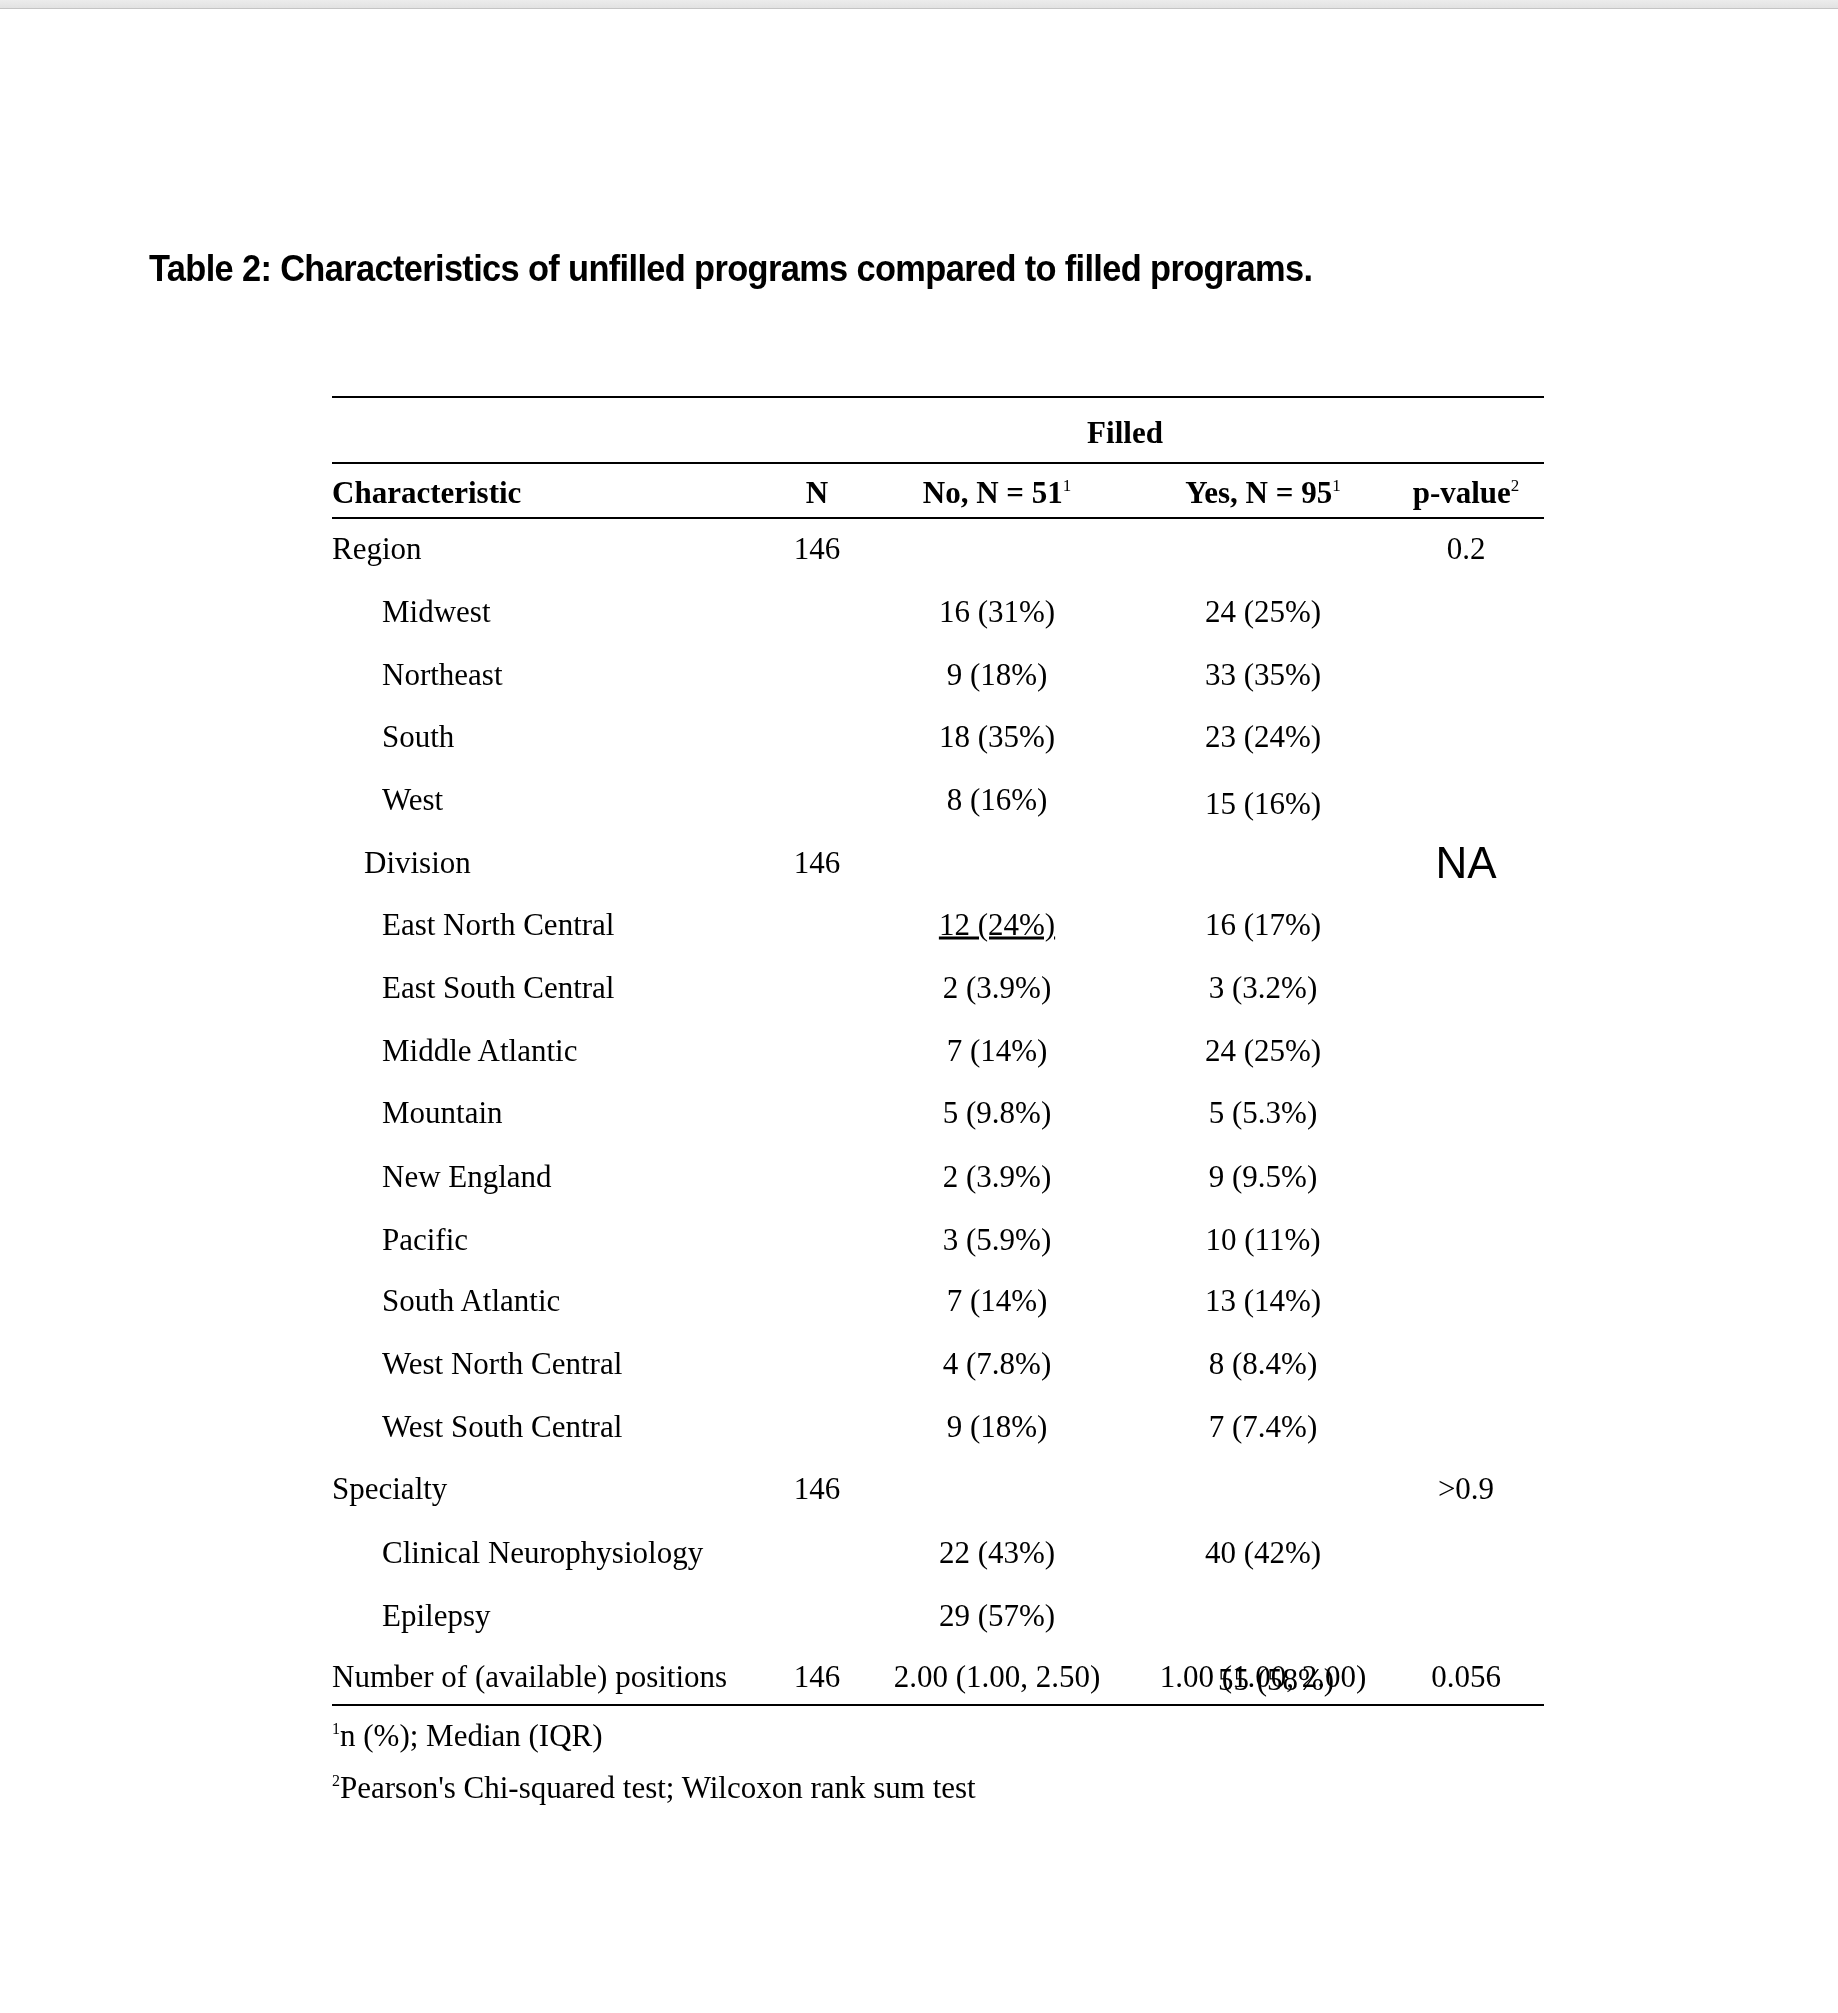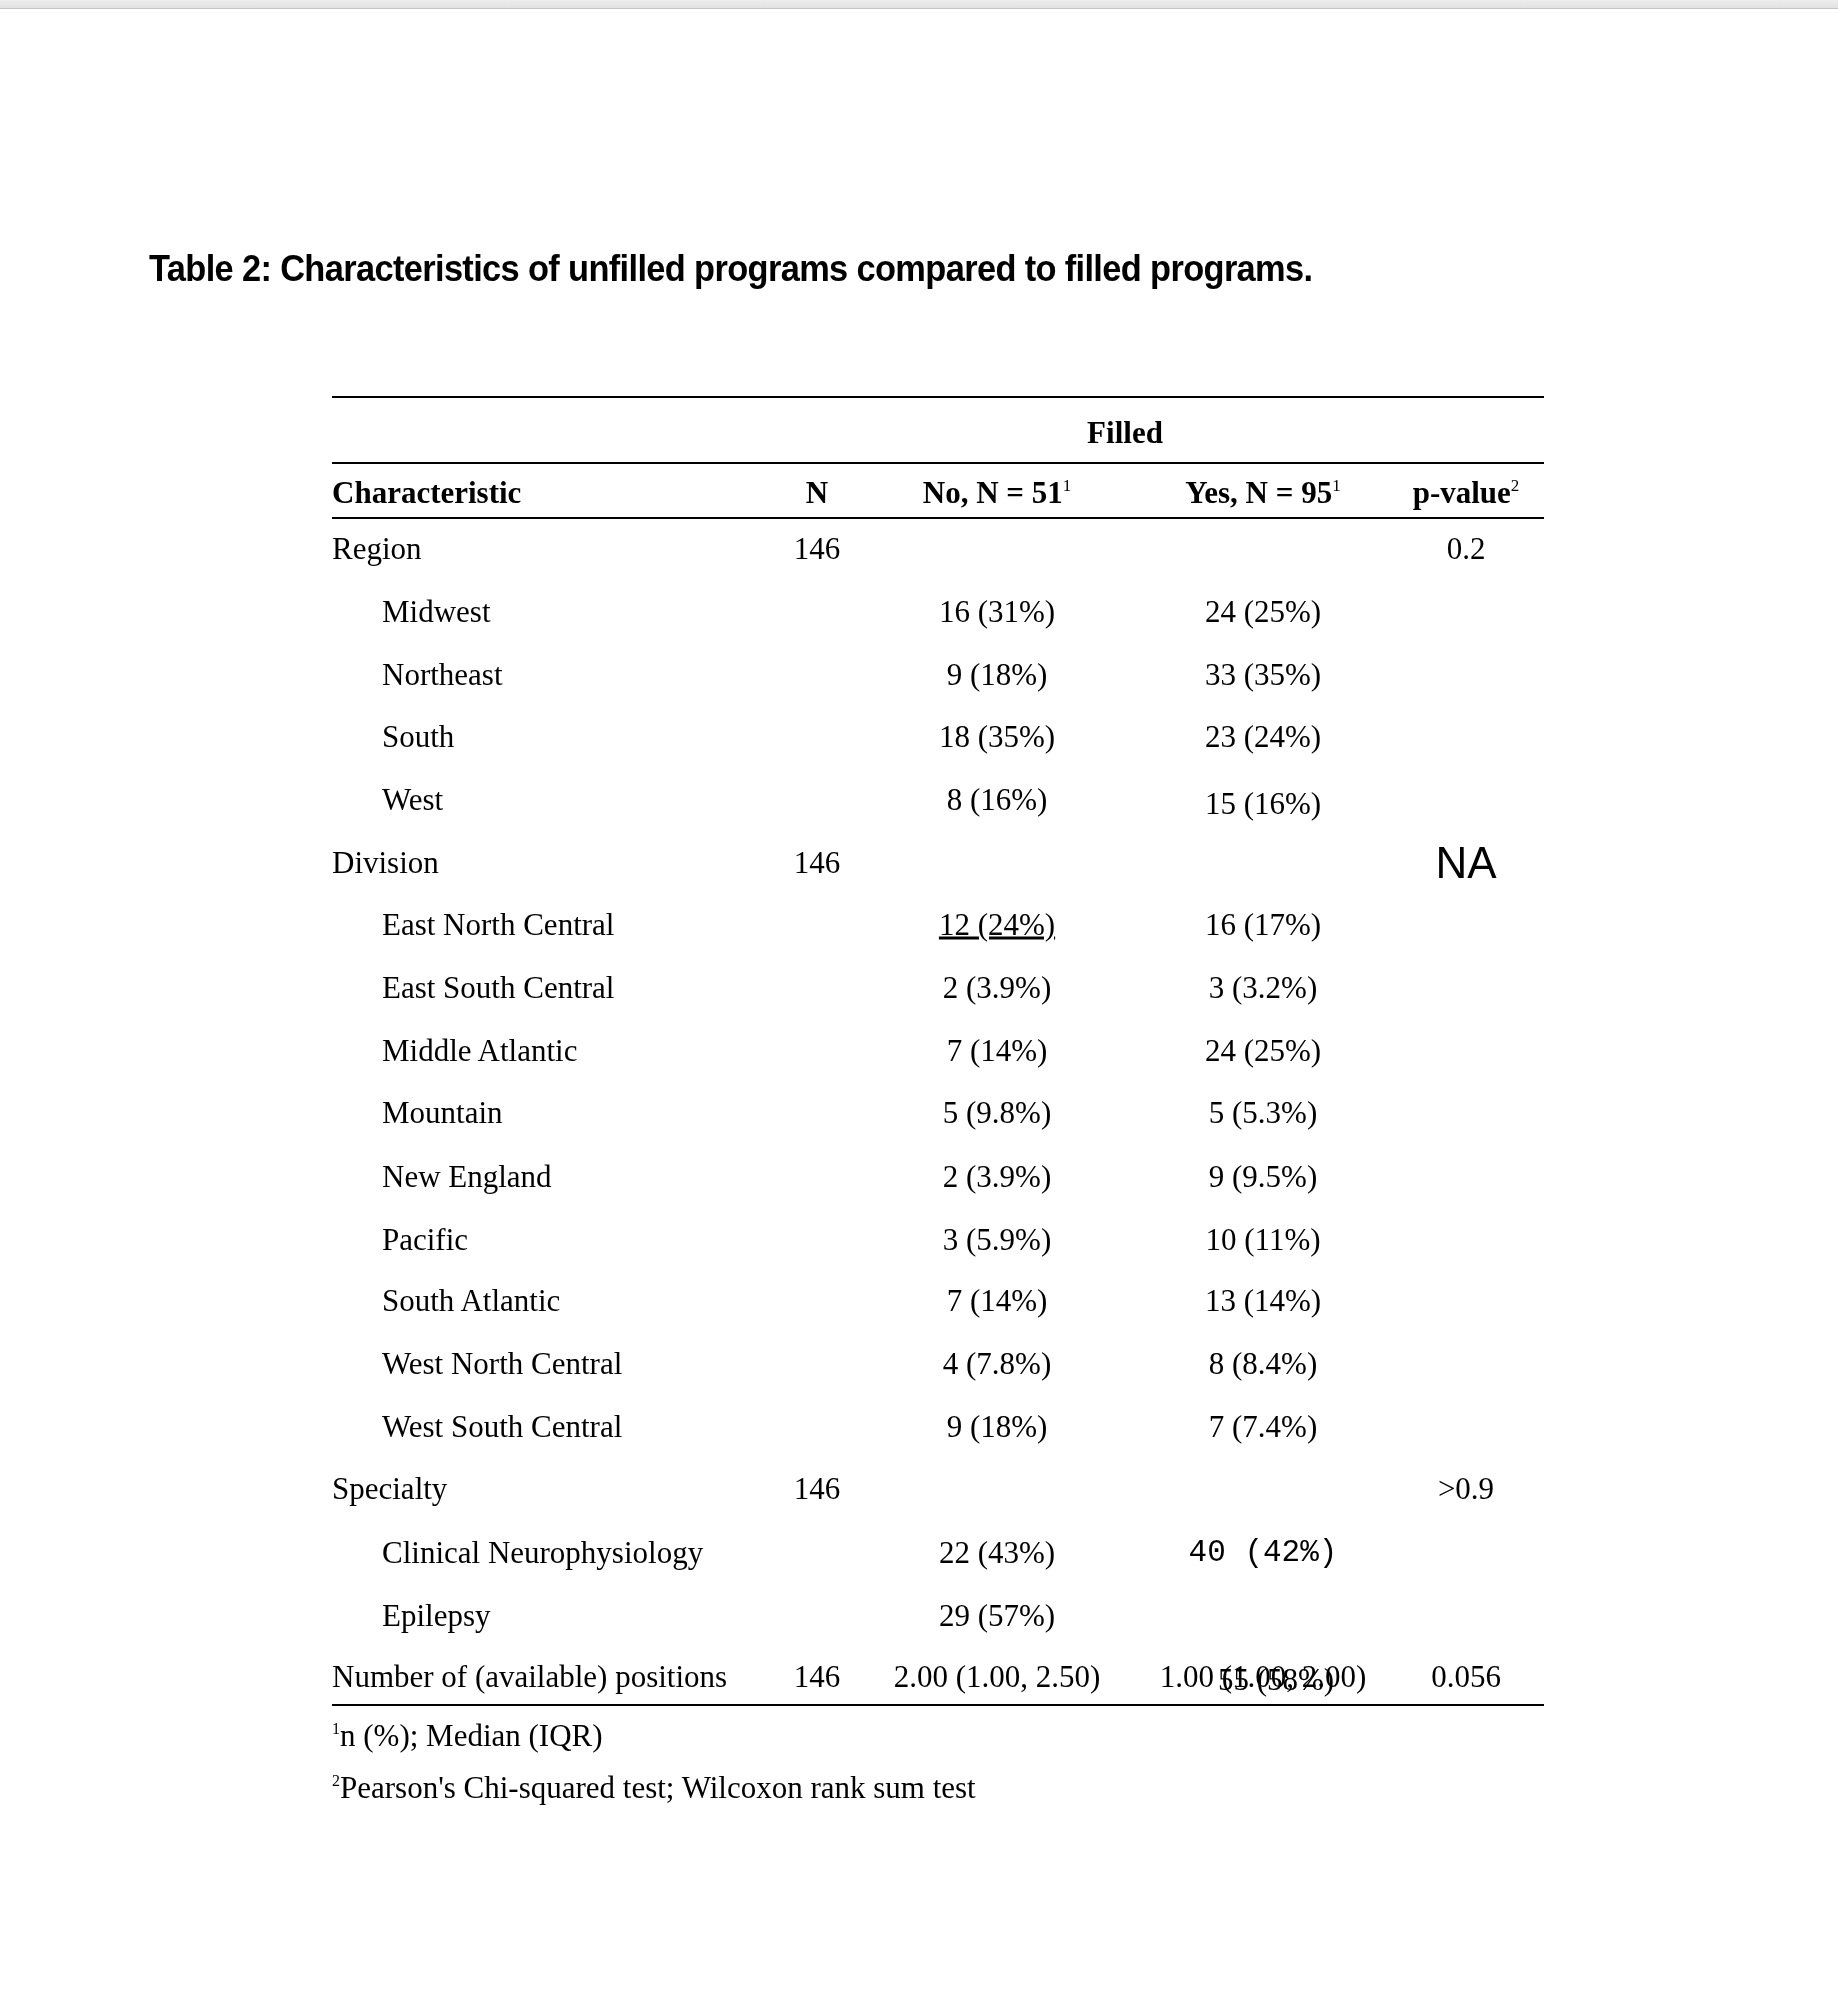--- a/index.html
+++ b/index.html
@@ -88,21 +88,21 @@
       <div class="cell c colP" style="top: 736px;"></div>
     </div>
     <div>
       <div class="cell lbl indent" style="top: 799px;">West</div>
       <div class="cell c colN" style="top: 799px;"></div>
       <div class="cell c colNo" style="top: 799px;">8 (16%)</div>
       <div class="cell c colYes" style="top: 803px;">15 (16%)</div>
       <div class="cell c colP" style="top: 799px;"></div>
     </div>
     <div>
-      <div class="cell lbl" style="top: 862px;">Division</div>
+      <div class="cell lbl" style="top: 862px; margin-left: 32px;">Division</div>
       <div class="cell c colN" style="top: 862px;">146</div>
       <div class="cell c colNo" style="top: 862px;"></div>
       <div class="cell c colYes" style="top: 862px;"></div>
       <div class="cell c colP na" style="top: 862px;">NA</div>
     </div>
     <div>
       <div class="cell lbl indent" style="top: 924px;">East North Central</div>
       <div class="cell c colN" style="top: 924px;"></div>
       <div class="cell c colNo" style="top: 924px; text-decoration: underline;">12 (24%)</div>
       <div class="cell c colYes" style="top: 924px;">16 (17%)</div>
@@ -168,21 +168,21 @@
       <div class="cell lbl" style="top: 1488px;">Specialty</div>
       <div class="cell c colN" style="top: 1488px;">146</div>
       <div class="cell c colNo" style="top: 1488px;"></div>
       <div class="cell c colYes" style="top: 1488px;"></div>
       <div class="cell c colP" style="top: 1488px;">&gt;0.9</div>
     </div>
     <div>
       <div class="cell lbl indent" style="top: 1552px;">Clinical Neurophysiology</div>
       <div class="cell c colN" style="top: 1552px;"></div>
       <div class="cell c colNo" style="top: 1552px;">22 (43%)</div>
-      <div class="cell c colYes" style="top: 1552px; font-family: Liberation Mono, monospace;">40 (42%)</div>
+      <div class="cell c colYes" style="top: 1552px;">40 (42%)</div>
       <div class="cell c colP" style="top: 1552px;"></div>
     </div>
     <div>
       <div class="cell lbl indent" style="top: 1615px;">Epilepsy</div>
       <div class="cell c colN" style="top: 1615px;"></div>
       <div class="cell c colNo" style="top: 1615px;">29 (57%)</div>
       <div class="cell c colYes" style="top: 1679px; margin-left: 13px;">55 (58%)</div>
       <div class="cell c colP" style="top: 1615px;"></div>
     </div>
     <div>

